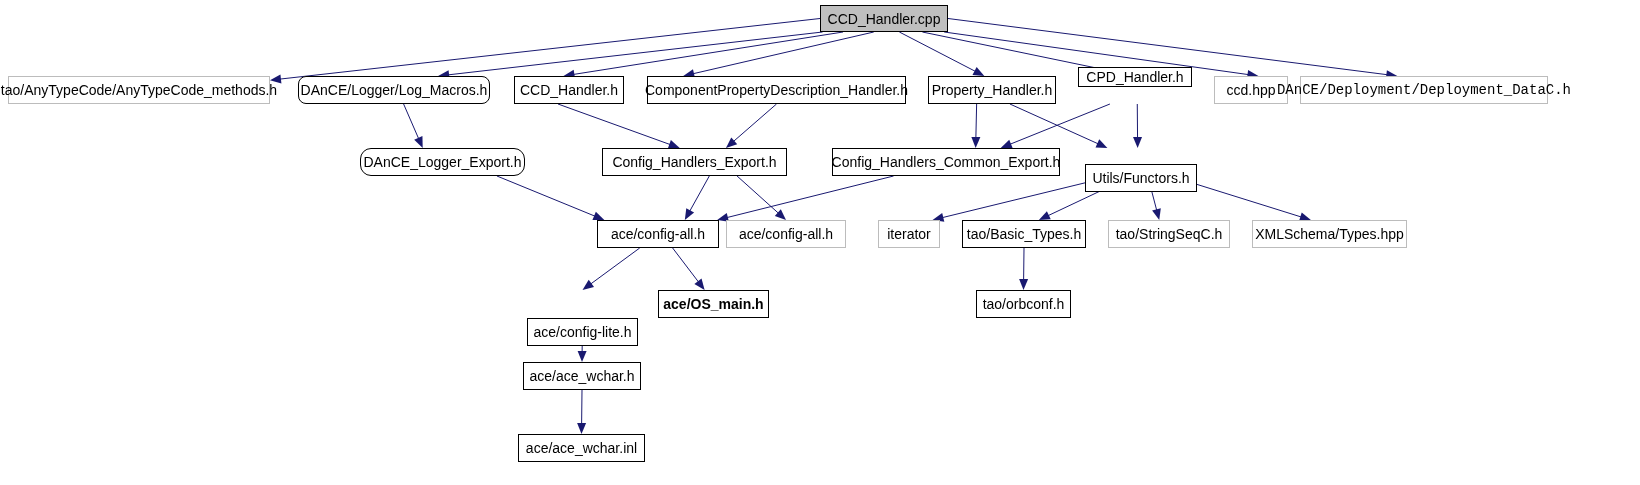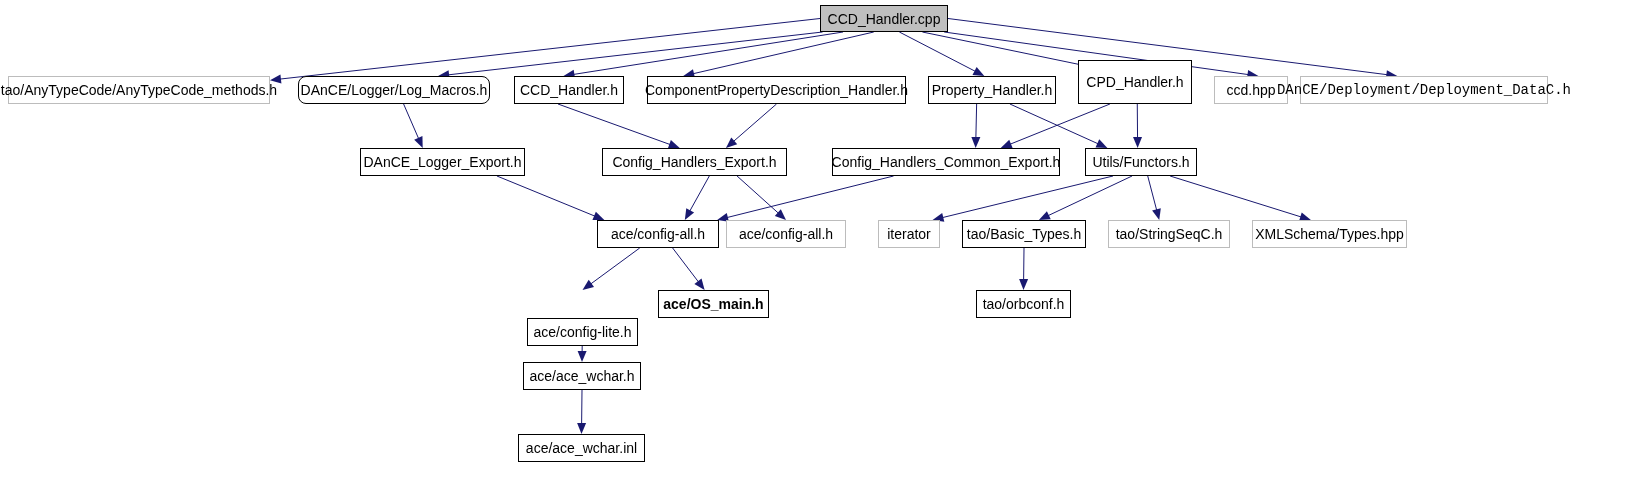--- a/index.html
+++ b/index.html
@@ -143,27 +143,27 @@
         <polygon points="581.5,434 577.1252824494015,422.9495770962155 586.1247014106327,423.05184322077497" fill="#191970"></polygon>
       </g>
     </svg>
 
 <div class="node main" style="left: 820px; top: 5px; width: 128px; height: 27px;">CCD_Handler.cpp</div>
     <div class="node ext" style="left: 8px; top: 76px; width: 262px; height: 28px;">tao/AnyTypeCode/AnyTypeCode_methods.h</div>
     <div class="node doc" style="left: 298px; top: 76px; width: 192px; height: 28px; border-radius: 8px;">DAnCE/Logger/Log_Macros.h</div>
     <div class="node doc" style="left: 514px; top: 76px; width: 110px; height: 28px;">CCD_Handler.h</div>
     <div class="node doc" style="left: 647px; top: 76px; width: 259px; height: 28px;">ComponentPropertyDescription_Handler.h</div>
     <div class="node doc" style="left: 928px; top: 76px; width: 128px; height: 28px;">Property_Handler.h</div>
-    <div class="node doc" style="left: 1078px; top: 60px; width: 114px; height: 44px;">CPD_Handler.h</div>
+    <div class="node doc" style="left: 1078px; top: 67px; width: 114px; height: 20px;">CPD_Handler.h</div>
     <div class="node ext" style="left: 1214px; top: 76px; width: 74px; height: 28px;">ccd.hpp</div>
     <div class="node ext" style="left: 1300px; top: 76px; width: 248px; height: 28px; font-family: Liberation Mono, monospace;">DAnCE/Deployment/Deployment_DataC.h</div>
-    <div class="node doc" style="left: 360px; top: 148px; width: 165px; height: 28px;">DAnCE_Logger_Export.h</div>
+    <div class="node doc" style="left: 360px; top: 148px; width: 165px; height: 28px; border-radius: 11px;">DAnCE_Logger_Export.h</div>
     <div class="node doc" style="left: 602px; top: 148px; width: 185px; height: 28px;">Config_Handlers_Export.h</div>
     <div class="node doc" style="left: 832px; top: 148px; width: 228px; height: 28px;">Config_Handlers_Common_Export.h</div>
-    <div class="node doc" style="left: 1085px; top: 148px; width: 112px; height: 28px;">Utils/Functors.h</div>
+    <div class="node doc" style="left: 1085px; top: 164px; width: 112px; height: 28px;">Utils/Functors.h</div>
     <div class="node doc" style="left: 597px; top: 220px; width: 122px; height: 28px;">ace/config-all.h</div>
     <div class="node ext" style="left: 726px; top: 220px; width: 120px; height: 28px;">ace/config-all.h</div>
     <div class="node ext" style="left: 878px; top: 220px; width: 62px; height: 28px;">iterator</div>
     <div class="node doc" style="left: 962px; top: 220px; width: 124px; height: 28px;">tao/Basic_Types.h</div>
     <div class="node ext" style="left: 1108px; top: 220px; width: 122px; height: 28px;">tao/StringSeqC.h</div>
     <div class="node ext" style="left: 1252px; top: 220px; width: 155px; height: 28px;">XMLSchema/Types.hpp</div>
     <div class="node doc" style="left: 527px; top: 290px; width: 111px; height: 28px; margin-top: 28px;">ace/config-lite.h</div>
     <div class="node doc" style="left: 658px; top: 290px; width: 111px; height: 28px; font-weight: bold;">ace/OS_main.h</div>
     <div class="node doc" style="left: 976px; top: 290px; width: 95px; height: 28px;">tao/orbconf.h</div>
     <div class="node doc" style="left: 523px; top: 362px; width: 118px; height: 28px;">ace/ace_wchar.h</div>

